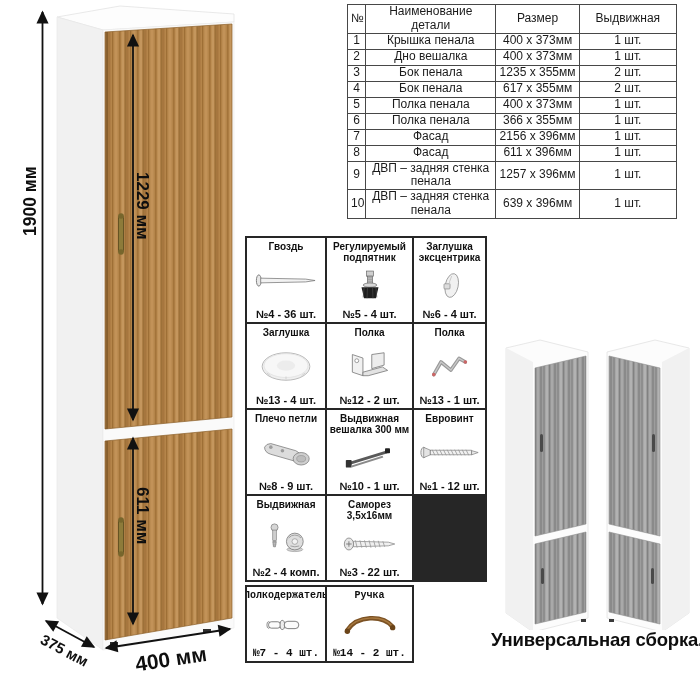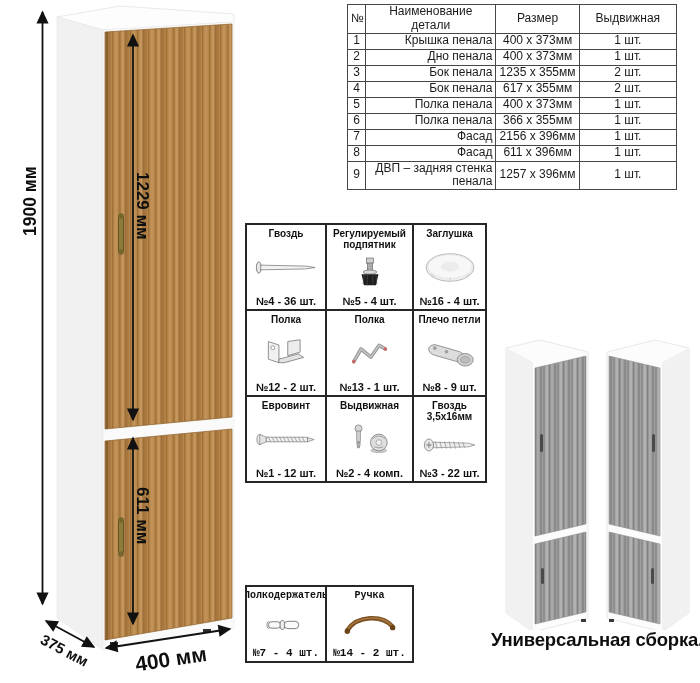--- a/index.html
+++ b/index.html
@@ -13,25 +13,25 @@
   .dim.huge{font-size:21px;}
   .dim.small{font-size:15px;}
 
   
   .parts-table{position:absolute;left:347px;top:4px;width:330px;border-collapse:collapse;
                table-layout:fixed;font:12px/1.15 "Liberation Sans",sans-serif;color:#1b1b1b;}
   .parts-table th,.parts-table td{border:1px solid #474747;padding:0 3px;vertical-align:middle;}
   .parts-table th{font-weight:normal;height:18px;text-align:center;}
   .parts-table tr.r{height:16px;}
   .parts-table td.c{text-align:center;}
-  .parts-table td.l{text-align:right;}
+  .parts-table td.l{text-align:center;}
 
   
   .hw-grid{position:absolute;background:#262626;display:grid;gap:2px;padding:2px;}
-  .hw-grid.main{left:245px;top:223px;grid-template-columns:78px 85px 71px;grid-auto-rows:84px;}
+  .hw-grid.main{left:245px;top:236px;grid-template-columns:78px 85px 71px;grid-auto-rows:84px;}
   .hw-grid.tail{left:245px;top:585px;grid-template-columns:78px 85px;grid-auto-rows:74px;font-family:Liberation Mono, monospace;}
   .hw-cell{background:#fff;display:flex;flex-direction:column;justify-content:space-between;
            align-items:center;padding:3px 1px 2px;overflow:hidden;}
   .hw-title{font-weight:bold;font-size:10px;line-height:1.12;text-align:center;color:#101010;}
   .hw-count{font-weight:bold;font-size:11px;color:#101010;white-space:nowrap;}
   .hw-icon{flex:1;display:flex;align-items:center;justify-content:center;}
 
   
   #variants-svg{position:absolute;left:498px;top:338px;}
   .caption{position:absolute;left:490px;top:629px;width:214px;text-align:center;
@@ -116,21 +116,21 @@
     </thead>
     <tbody>
       <tr class="r">
           <td class="c">1</td>
           <td class="l">Крышка пенала</td>
           <td class="c">400 x 373мм</td>
           <td class="c">1 шт.</td>
         </tr>
       <tr class="r">
           <td class="c">2</td>
-          <td class="l">Дно пенала</td>
+          <td class="l">Дно вешалка</td>
           <td class="c">400 x 373мм</td>
           <td class="c">1 шт.</td>
         </tr>
       <tr class="r">
           <td class="c">3</td>
           <td class="l">Бок пенала</td>
           <td class="c">1235 x 355мм</td>
           <td class="c">2 шт.</td>
         </tr>
       <tr class="r">
@@ -160,20 +160,26 @@
       <tr class="r">
           <td class="c">8</td>
           <td class="l">Фасад</td>
           <td class="c">611 x 396мм</td>
           <td class="c">1 шт.</td>
         </tr>
       <tr>
           <td class="c">9</td>
           <td class="l">ДВП – задняя стенка пенала</td>
           <td class="c">1257 x 396мм</td>
+          <td class="c">1 шт.</td>
+        </tr>
+      <tr>
+          <td class="c">10</td>
+          <td class="l">ДВП – задняя стенка пенала</td>
+          <td class="c">639 x 396мм</td>
           <td class="c">1 шт.</td>
         </tr>
     </tbody>
   </table>
 
   <div class="hw-grid main">
 
     <div class="hw-cell">
       <div class="hw-title">Гвоздь</div>
       <div class="hw-icon">
@@ -193,32 +199,43 @@
             <rect x="17" y="7" width="6" height="9" fill="#c0c0c0" stroke="#666" stroke-width="0.8"></rect>
             <path d="M17,9 h6 M17,11 h6 M17,13 h6" stroke="#8a8a8a" stroke-width="0.7"></path>
             <ellipse cx="20" cy="17.5" rx="8" ry="2.5" fill="#d8d8d8" stroke="#666" stroke-width="0.8"></ellipse>
             <polygon points="10,20 30,20 27,33 13,33" fill="#1e1e1e"></polygon>
             <path d="M13,21 l-1,11 M17,21 l-0.5,12 M23,21 l0.5,12 M27,21 l1,11" stroke="#4a4a4a" stroke-width="0.8"></path>
           </svg>
       </div>
       <div class="hw-count">№5 - 4 шт.</div>
     </div>
 
+    <div class="hw-cell">
+      <div class="hw-title">Заглушка эксцентрика</div>
+      <div class="hw-icon">
+        <svg viewBox="0 0 30 36" width="26" height="31">
+            <ellipse cx="17" cy="18" rx="7.5" ry="14" fill="#f1f1f1" stroke="#999" transform="rotate(12 17 18)"></ellipse>
+            <rect x="8" y="16" width="7" height="6" rx="1" fill="#ddd" stroke="#888" stroke-width="0.8"></rect>
+            <path d="M17,7 Q13,14 15,19" stroke="#c4c4c4" fill="none"></path>
+          </svg>
+      </div>
+      <div class="hw-count">№6 - 4 шт.</div>
+    </div>
 
     <div class="hw-cell">
       <div class="hw-title">Заглушка</div>
       <div class="hw-icon">
         <svg viewBox="0 0 58 36" width="54" height="33">
             <ellipse cx="29" cy="18" rx="26" ry="15" fill="#efefef" stroke="#b5b5b5"></ellipse>
             <ellipse cx="29" cy="17" rx="24" ry="13" fill="#f7f7f7" stroke="#dcdcdc" stroke-width="0.7"></ellipse>
             <ellipse cx="29" cy="17" rx="10" ry="5.5" fill="#ececec"></ellipse>
             <path d="M8,25 l4,3 M50,25 l-4,3 M29,32 v-3" stroke="#cfcfcf" fill="none"></path>
           </svg>
       </div>
-      <div class="hw-count">№16 - 4 шт.</div>
+      <div class="hw-count">№13 - 4 шт.</div>
     </div>
 
     <div class="hw-cell">
       <div class="hw-title">Полка</div>
       <div class="hw-icon">
         <svg viewBox="0 0 52 34" width="46" height="30">
             <polygon points="6,4 18,8 18,28 6,24" fill="#f1f1f1" stroke="#777" stroke-width="0.9"></polygon>
             <circle cx="11" cy="11" r="2.2" fill="#fff" stroke="#777" stroke-width="0.8"></circle>
             <polygon points="18,24 40,18 46,22 24,28 18,28" fill="#e3e3e3" stroke="#777" stroke-width="0.9"></polygon>
             <polygon points="28,4 42,2 42,16 28,20" fill="#ededed" stroke="#777" stroke-width="0.9"></polygon>
@@ -248,20 +265,32 @@
             <ellipse cx="45" cy="23" rx="9" ry="7" fill="#cfcfcf" stroke="#808080" stroke-width="0.9"></ellipse>
             <ellipse cx="45" cy="23" rx="5" ry="3.6" fill="#bdbdbd" stroke="#909090" stroke-width="0.7"></ellipse>
             <circle cx="11" cy="10" r="2" fill="#9d9d9d"></circle>
             <circle cx="24" cy="14" r="2" fill="#9d9d9d"></circle>
           </svg>
       </div>
       <div class="hw-count">№8 - 9 шт.</div>
     </div>
 
 
+    <div class="hw-cell">
+      <div class="hw-title">Выдвижная вешалка 300 мм</div>
+      <div class="hw-icon">
+        <svg viewBox="0 0 62 30" width="56" height="25">
+            <polygon points="4,21 50,7 52,10 6,24" fill="#5a5a5a"></polygon>
+            <rect x="2" y="18" width="7" height="9" rx="1" fill="#333"></rect>
+            <rect x="49" y="4" width="6" height="6" rx="1" fill="#222"></rect>
+            <polygon points="8,25 46,13 47,15 9,27" fill="#8a8a8a"></polygon>
+          </svg>
+      </div>
+      <div class="hw-count">№10 - 1 шт.</div>
+    </div>
 
     <div class="hw-cell">
       <div class="hw-title">Евровинт</div>
       <div class="hw-icon">
         <svg viewBox="0 0 66 20" width="62" height="19">
             <ellipse cx="5" cy="10" rx="3" ry="5.5" fill="#ececec" stroke="#777" stroke-width="0.8"></ellipse>
             <polygon points="5,4.5 12,7.5 12,12.5 5,15.5" fill="#e4e4e4" stroke="#777" stroke-width="0.7"></polygon>
             <rect x="12" y="7.5" width="44" height="5" fill="#f0f0f0" stroke="#777" stroke-width="0.7"></rect>
             <path d="M14,7 l3,6 M18,7 l3,6 M22,7 l3,6 M26,7 l3,6 M30,7 l3,6 M34,7 l3,6 M38,7 l3,6 M42,7 l3,6 M46,7 l3,6 M50,7 l3,6" stroke="#999" stroke-width="0.9"></path>
             <polygon points="56,8 63,10 56,12.5" fill="#e8e8e8" stroke="#777" stroke-width="0.7"></polygon>
@@ -281,21 +310,21 @@
             <ellipse cx="36" cy="30" rx="9" ry="2.4" fill="#d2d2d2" stroke="#8a8a8a" stroke-width="0.6"></ellipse>
             <circle cx="36" cy="21" r="9.5" fill="#dedede" stroke="#777" stroke-width="0.9"></circle>
             <path d="M29,17 a9,9 0 0 1 14,0 M31,26 a8,4 0 0 0 10,0" fill="none" stroke="#999" stroke-width="1"></path>
             <circle cx="36" cy="21" r="3.2" fill="#f2f2f2" stroke="#888" stroke-width="0.7"></circle>
           </svg>
       </div>
       <div class="hw-count">№2 - 4 комп.</div>
     </div>
 
     <div class="hw-cell">
-      <div class="hw-title">Гвоздь 3,5х16мм</div>
+      <div class="hw-title">Саморез 3,5х16мм</div>
       <div class="hw-icon">
         <svg viewBox="0 0 60 24" width="56" height="22">
             <ellipse cx="7" cy="12" rx="5" ry="6.5" fill="#e6e6e6" stroke="#777" stroke-width="0.8"></ellipse>
             <path d="M4,12 h6 M7,9 v6" stroke="#777" stroke-width="1"></path>
             <polygon points="12,9 50,10 57,12 50,14 12,15" fill="#efefef" stroke="#777" stroke-width="0.7"></polygon>
             <path d="M14,8 l2,8 M19,8 l2,8 M24,8 l2,8 M29,8 l2,8 M34,8 l2,8 M39,8.5 l2,7 M44,9 l2,6" stroke="#999" stroke-width="0.9"></path>
           </svg>
       </div>
       <div class="hw-count">№3 - 22 шт.</div>
     </div>

